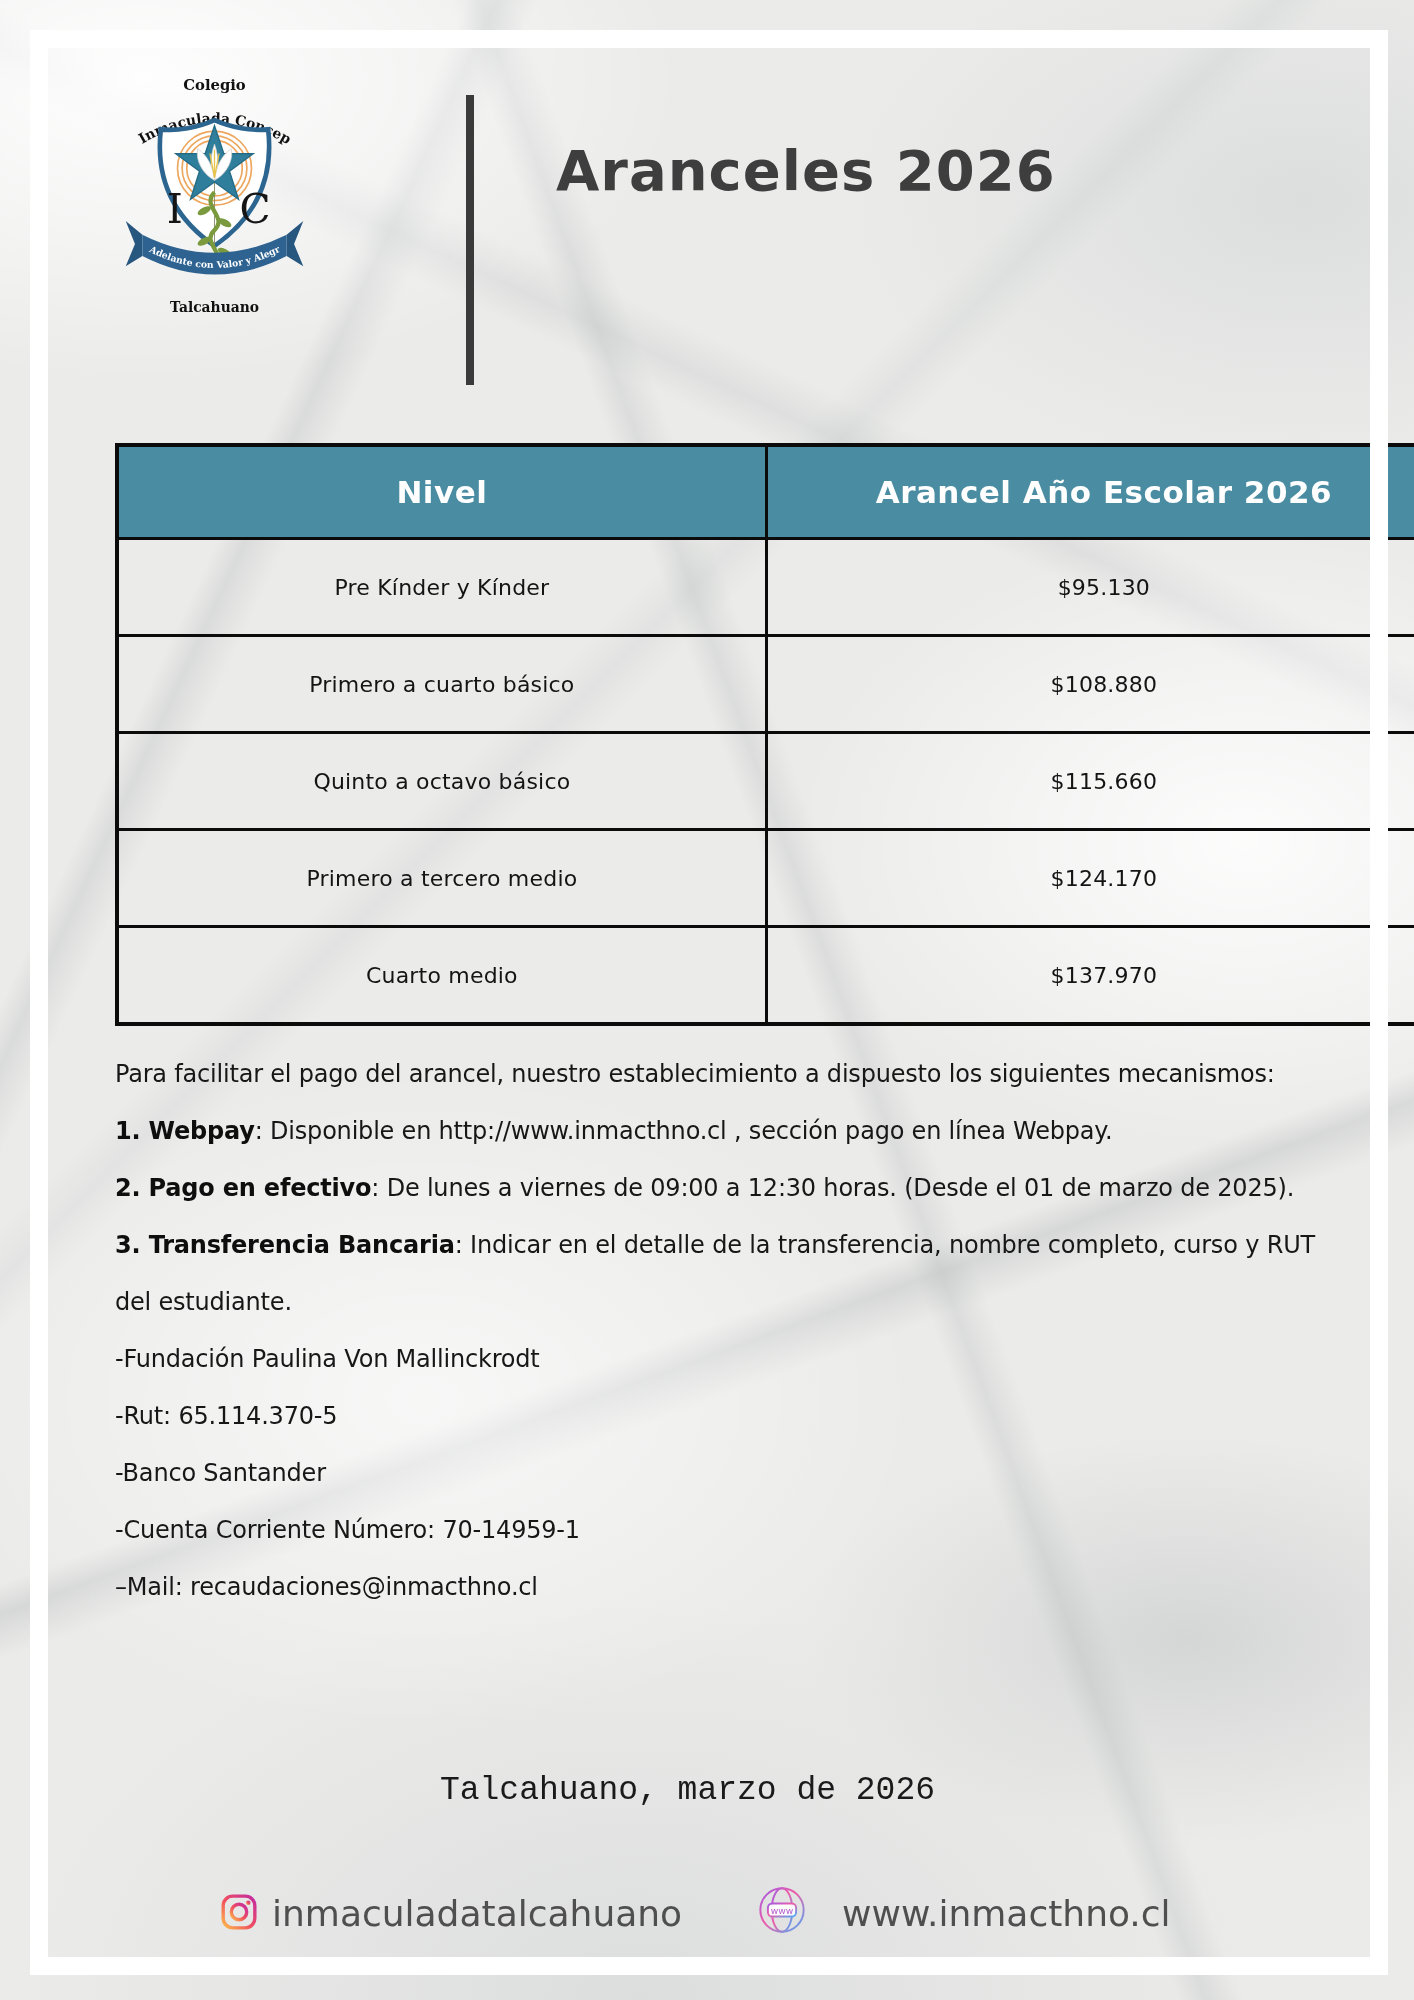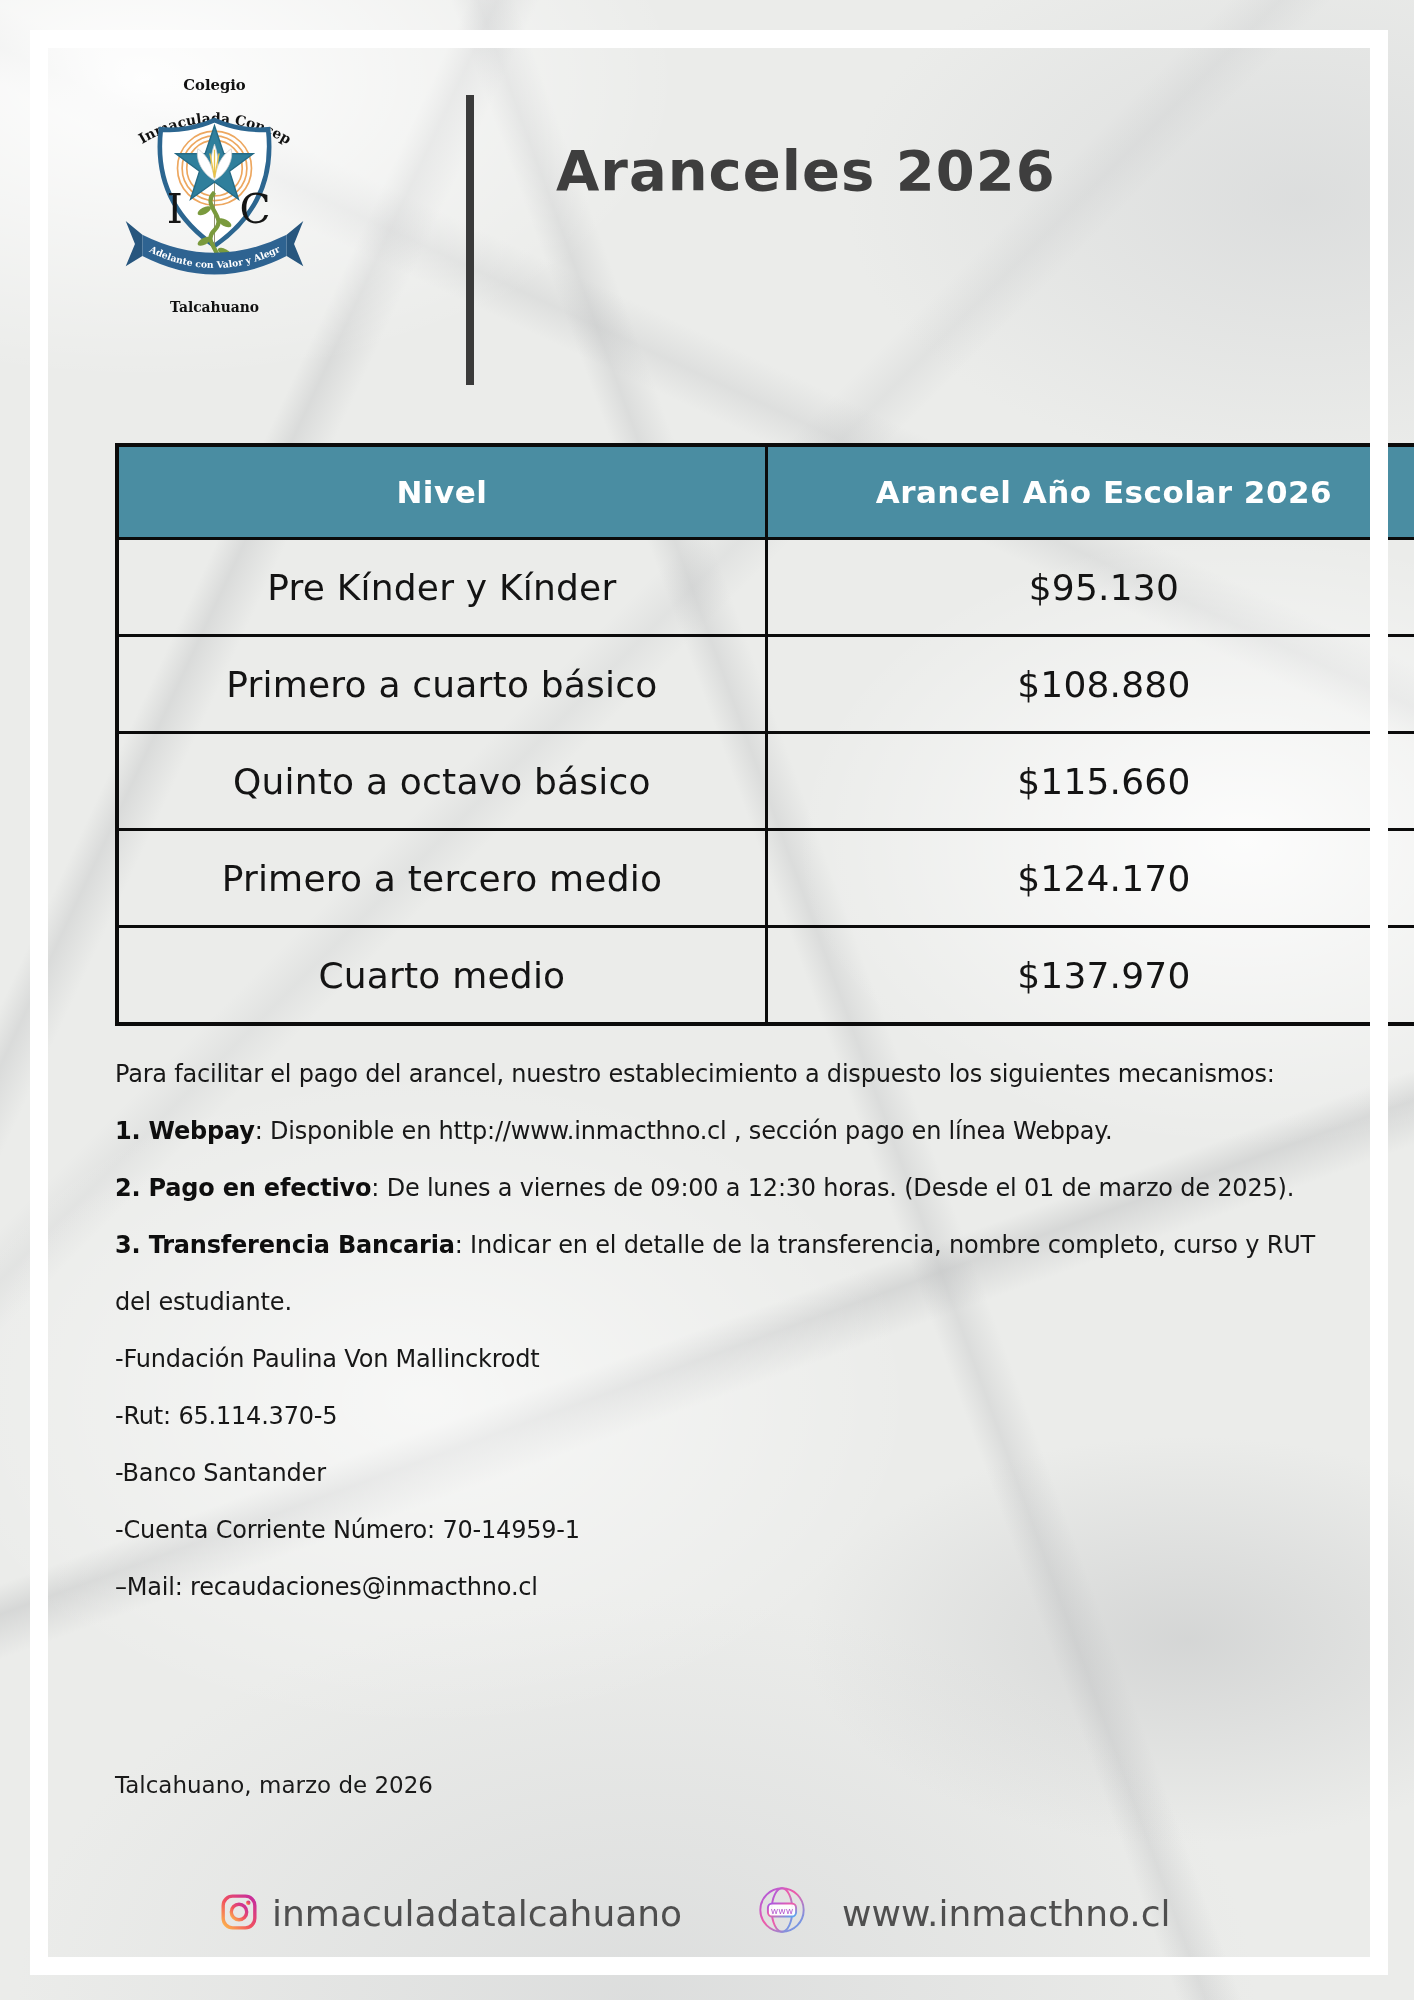--- a/index.html
+++ b/index.html
@@ -35,35 +35,35 @@
     position:absolute;left:115px;top:443px;width:1329px;z-index:2;
     border-collapse:collapse;table-layout:fixed;
   }
   .fee-table,.fee-table th,.fee-table td{border:3px solid #0b0b0b;}
   .fee-table{border-width:4px;}
   .fee-table th{
     height:88px;background:#4a8da2;color:#ffffff;font-weight:bold;font-size:31px;
     letter-spacing:.5px;text-align:center;vertical-align:middle;
   }
   .fee-table td{
-    height:92px;font-size:36px;color:#141414;text-align:center;vertical-align:middle;
+    height:92px;font-size:22px;color:#141414;text-align:center;vertical-align:middle;
     background:transparent;letter-spacing:.2px;
   }
   .col-nivel{width:49%;}
   .col-arancel{width:51%;}
   .body-text{
     position:absolute;left:115px;top:1046px;width:1200px;z-index:2;
     font-size:24px;line-height:57px;color:#171717;letter-spacing:-0.2px;
   }
   .body-text p{margin:0;text-align:justify;}
   .body-text p.detail-line{text-align:left;}
   .body-text b{font-weight:bold;color:#0e0e0e;}
   .dateline{
     position:absolute;left:115px;top:1772px;width:1200px;z-index:2;
-    font-size:23px;color:#1a1a1a;text-align:left;padding-right:55px;box-sizing:border-box;
+    font-size:33px;color:#1a1a1a;text-align:center;padding-right:55px;box-sizing:border-box;font-family:Liberation Mono, monospace;
   }
   .footer-item-text{position:absolute;font-size:36px;color:#4f4f4f;z-index:2;letter-spacing:0;}
   .icon-abs{position:absolute;z-index:2;}
 </style>
 </head>
 <body>
 
 <div class="page">
   <div class="frame"></div>
 

